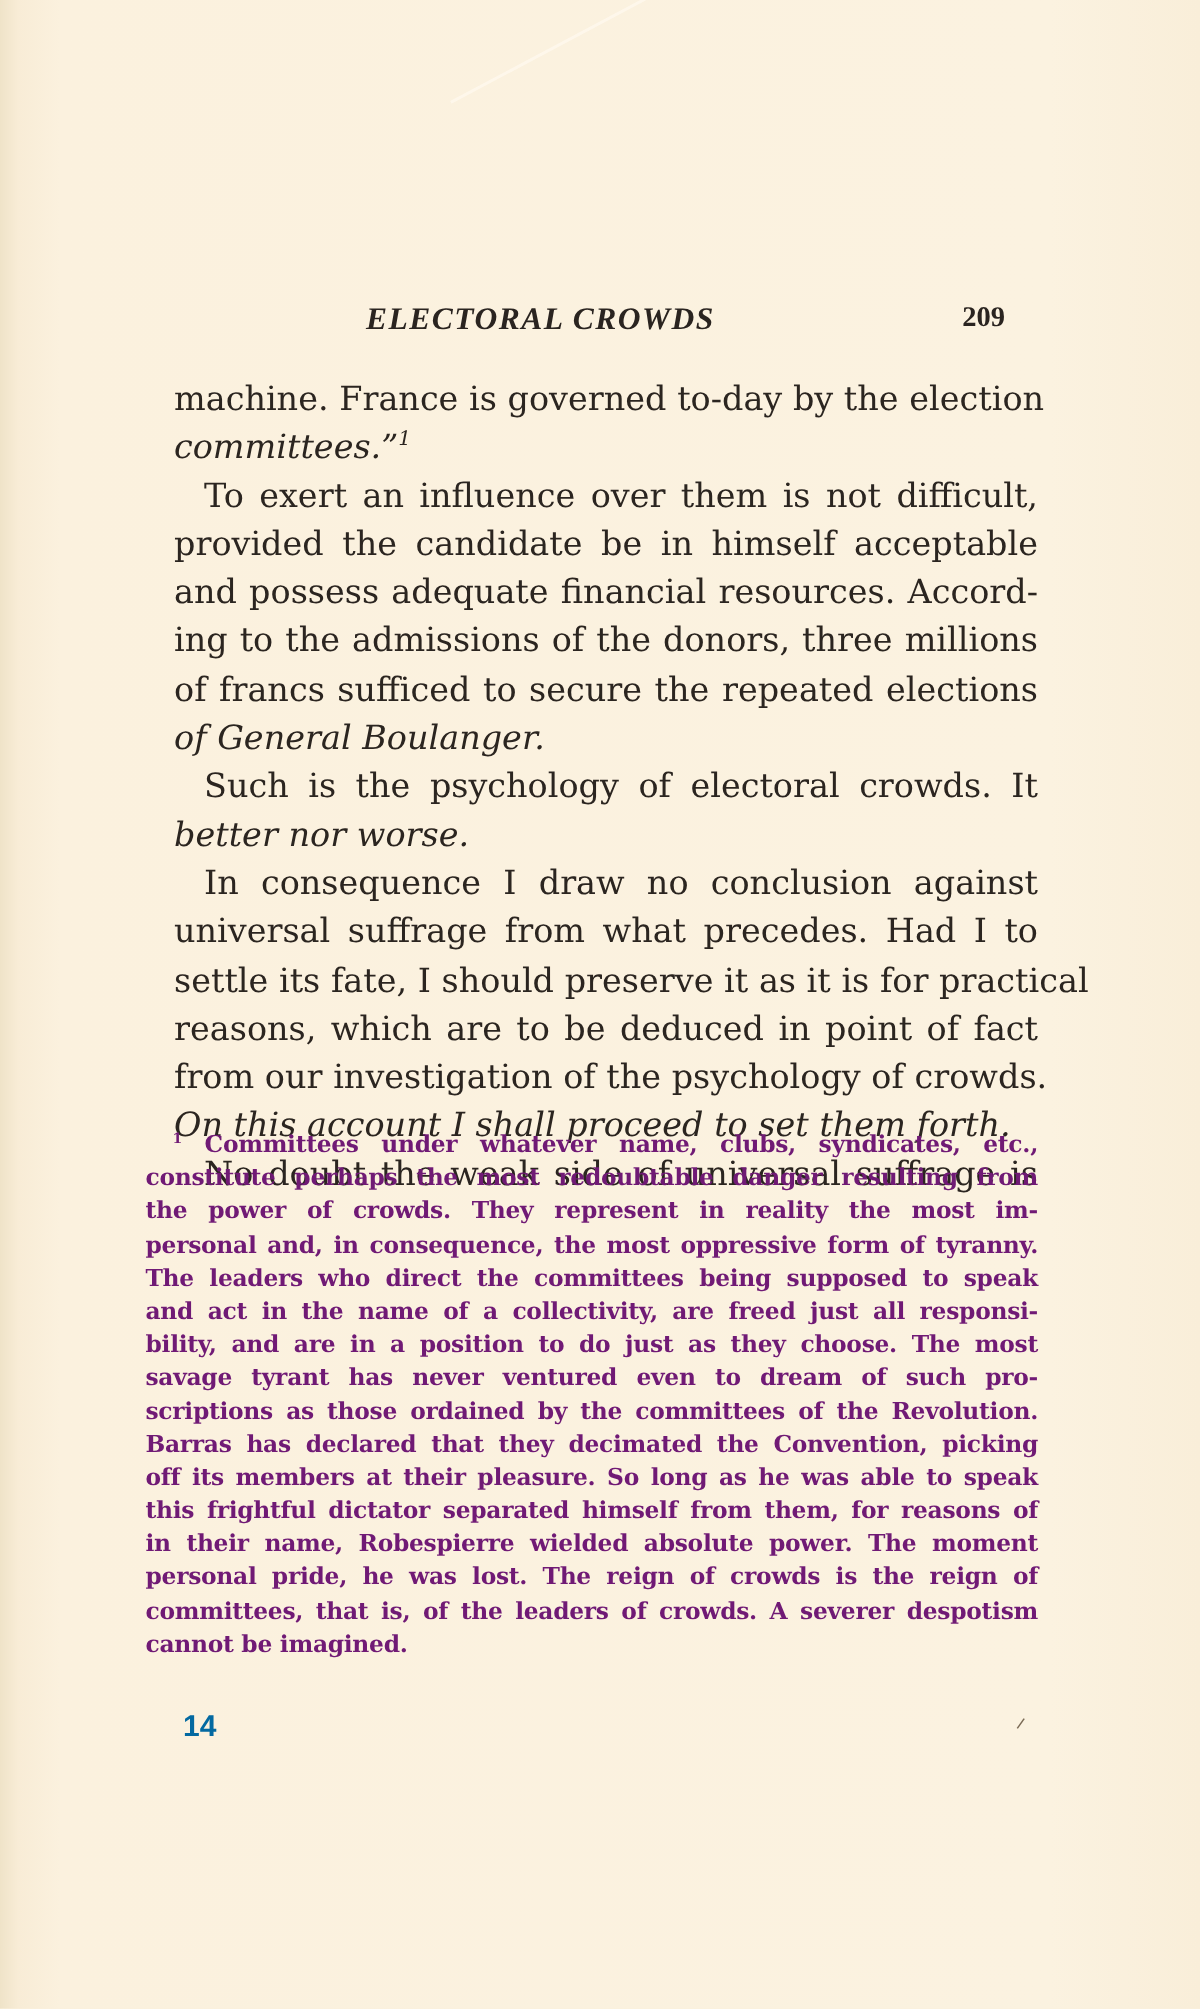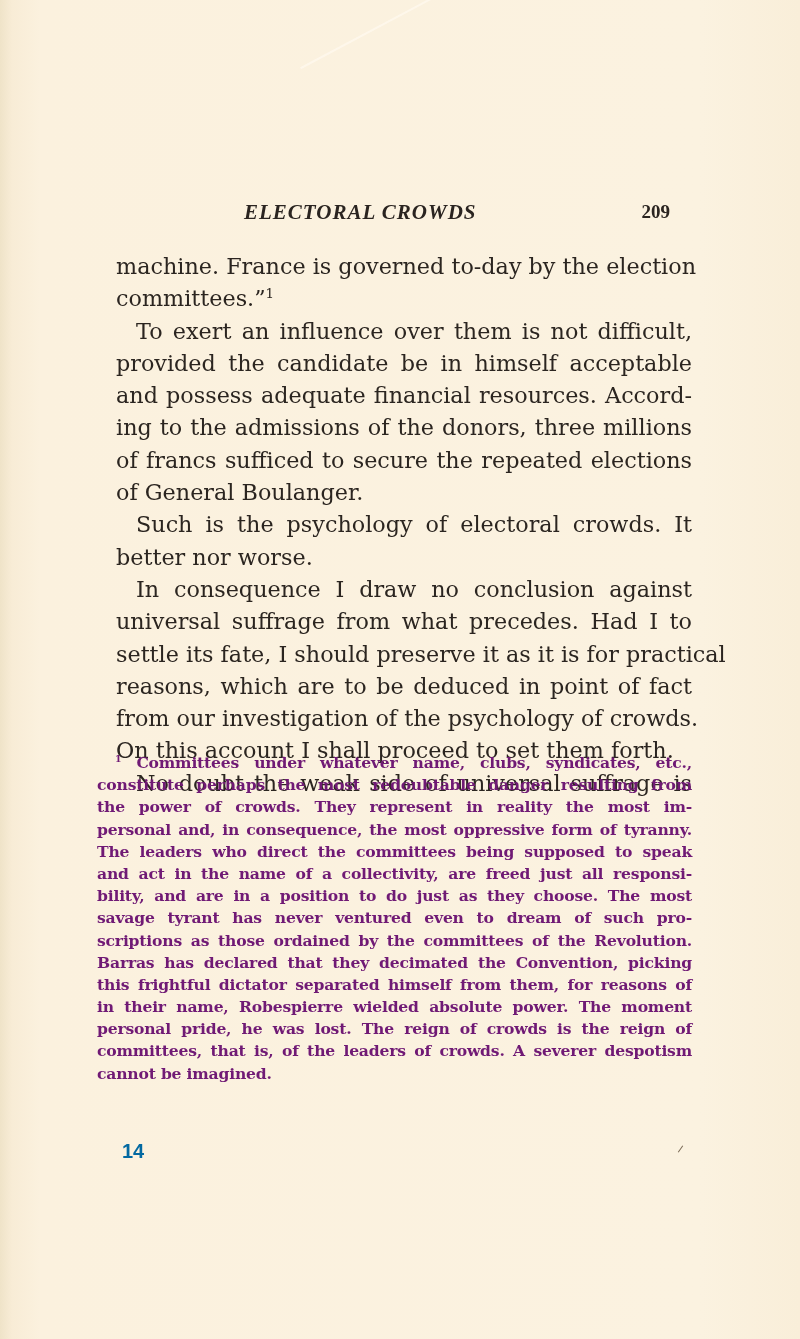--- a/index.html
+++ b/index.html
@@ -22,21 +22,21 @@
   .page-number {
     position: absolute; right: 20px; top: 1px;
     font-family: "Liberation Serif", serif; font-weight: bold; font-size: 19px; color: #2a2420;
   }
   .body-text {
     position: absolute; left: 97px; top: 250px; width: 595px;
     font-family: "DejaVu Serif", serif; font-size: 22.3px; line-height: 32.3px;
     color: #2b2520;
   }
   .line { display: block; white-space: nowrap; text-align: justify; text-align-last: justify; height: 32.3px; margin-left: 19px; }
-  .line.last { text-align-last: left; }
+  .line.last { text-align-last: left; font-style: italic; }
   .line.indent-p { text-indent: 20px; }
   .footnotes {
     position: absolute; left: 97px; top: 752px; width: 595px;
     font-family: "DejaVu Serif", serif; font-size: 15.6px; line-height: 22.2px;
     color: #701a75; font-weight: 600;
   }
   .fn-line { display: block; white-space: nowrap; text-align: justify; text-align-last: justify; height: 22.2px; letter-spacing: -0.2px; }
   .fn-line.last { text-align-last: left; }
   .fn-line.first { text-indent: 18px; }
   sup { font-size: 60%; vertical-align: super; line-height: 0; }
@@ -85,20 +85,21 @@
     <span class="fn-line first"><sup>1</sup> <span>Committees under whatever name, clubs, syndicates, etc.,</span></span>
     <span class="fn-line">constitute perhaps the most redoubtable danger resulting from</span>
     <span class="fn-line">the power of crowds.  They represent in reality the most im-</span>
     <span class="fn-line">personal and, in consequence, the most oppressive form of tyranny.</span>
     <span class="fn-line">The leaders who direct the committees being supposed to speak</span>
     <span class="fn-line">and act in the name of a collectivity, are freed just all responsi-</span>
     <span class="fn-line">bility, and are in a position to do just as they choose.  The most</span>
     <span class="fn-line">savage tyrant has never ventured even to dream of such pro-</span>
     <span class="fn-line">scriptions as those ordained by the committees of the Revolution.</span>
     <span class="fn-line">Barras has declared that they decimated the Convention, picking</span>
+    <span class="fn-line">off its members at their pleasure.  So long as he was able to speak</span>
     <span class="fn-line">this frightful dictator separated himself from them, for reasons of</span>
     <span class="fn-line">in their name, Robespierre wielded absolute power.  The moment</span>
     <span class="fn-line">personal pride, he was lost.  The reign of crowds is the reign of</span>
     <span class="fn-line">committees, that is, of the leaders of crowds.  A severer despotism</span>
     <span class="fn-line last">cannot be imagined.</span>
   </div>
 
   <div class="signature">14</div>
   <div class="mark"></div>
 </div>

